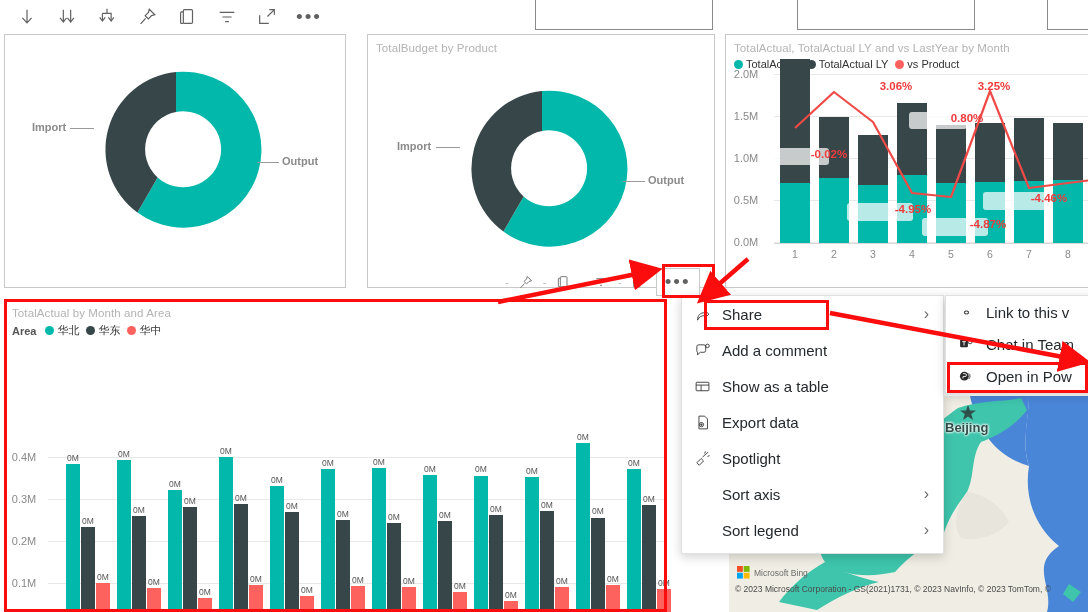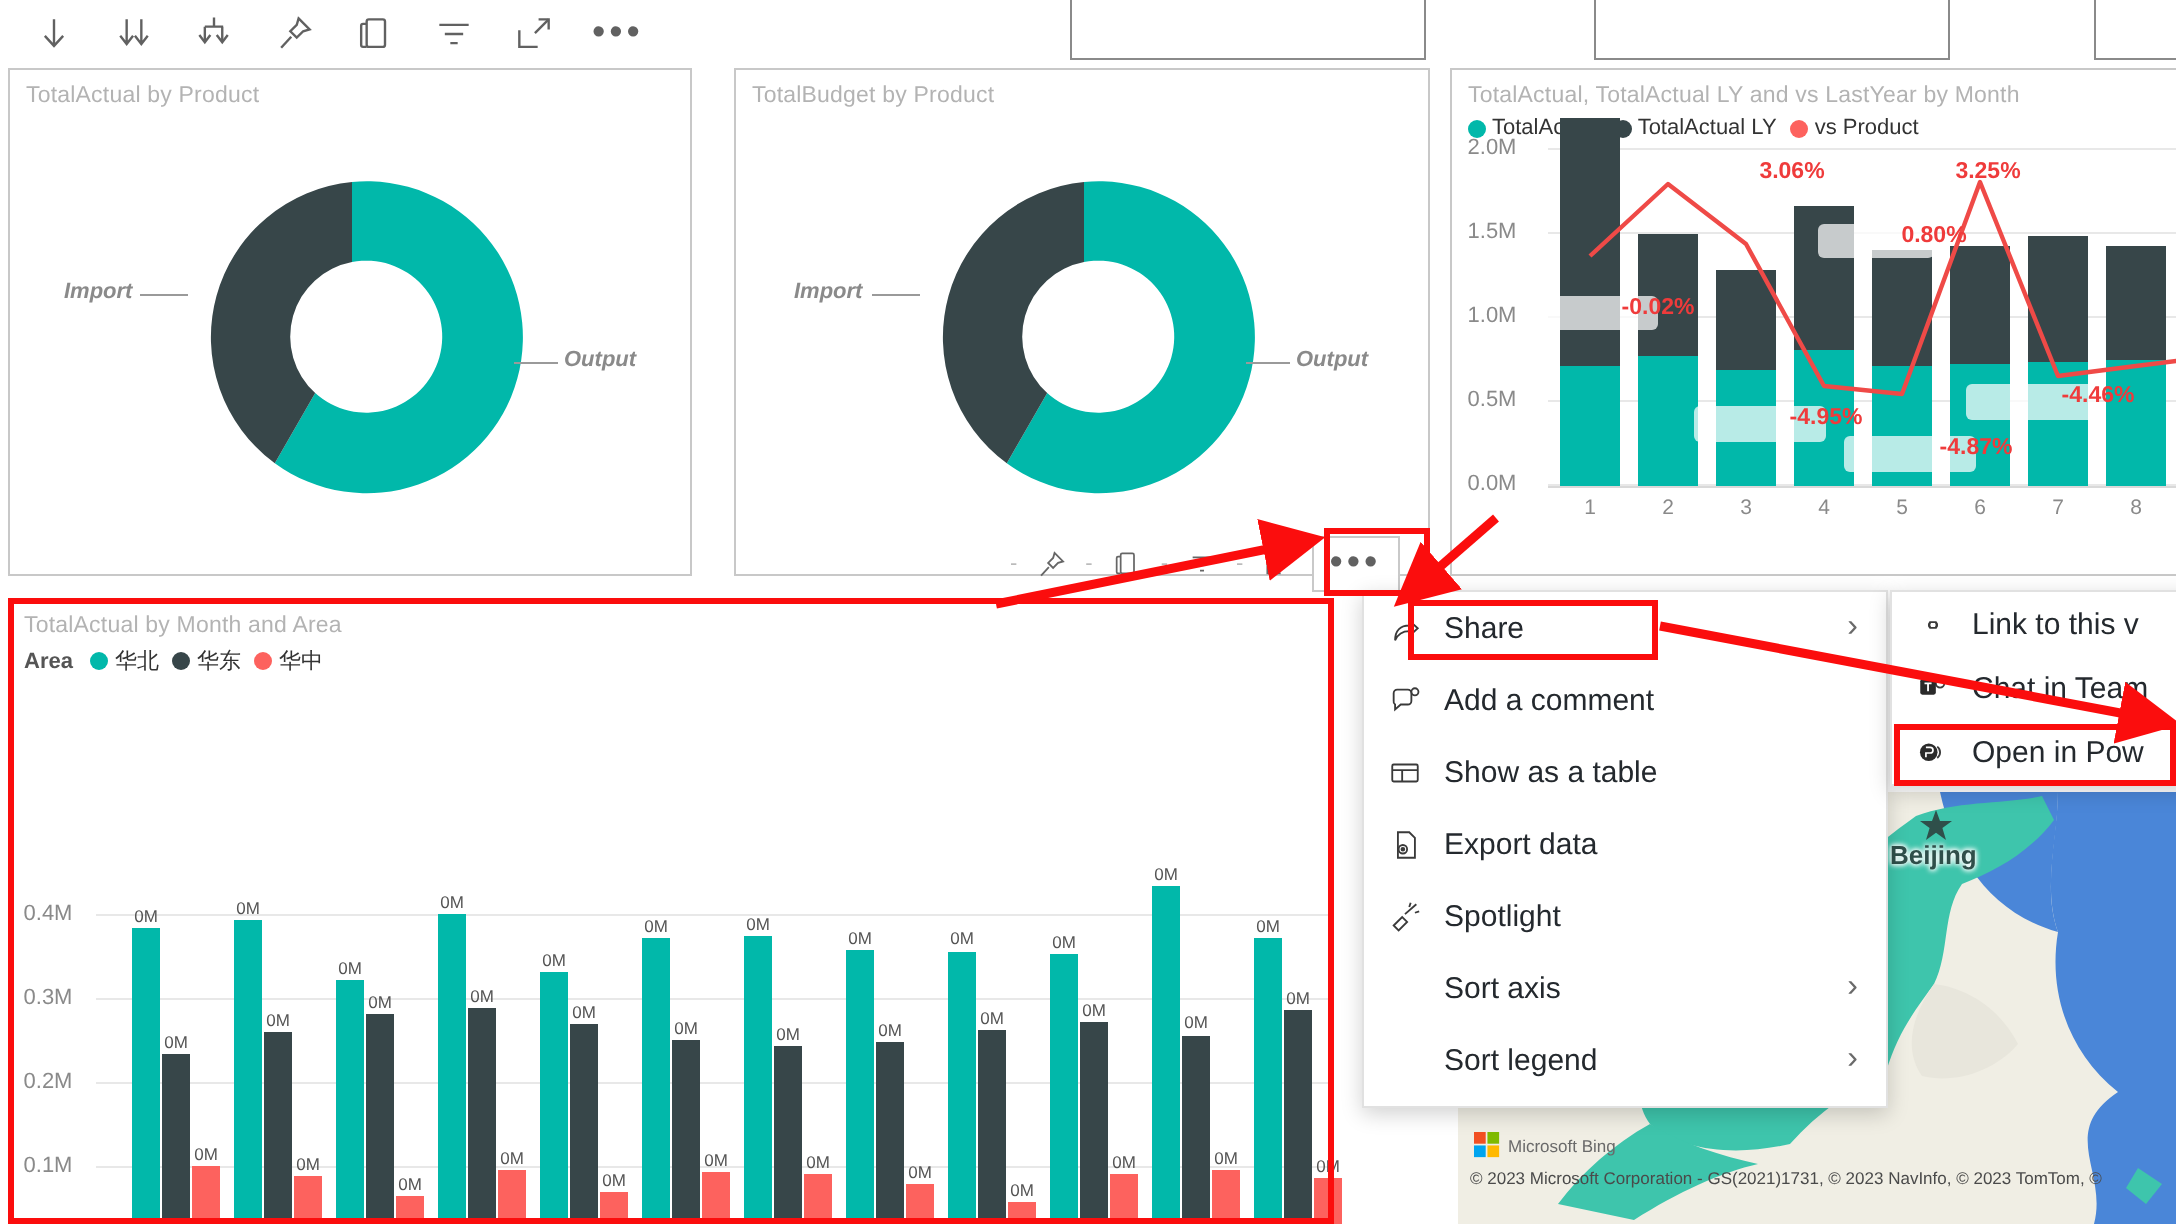--- a/index.html
+++ b/index.html
@@ -29,21 +29,21 @@
   
   .visual {
     position: absolute; background: #ffffff; border: 1px solid #c8c8c8;
   }
   .visual-title {
     font-size: 11.5px; color: #b3b3b3; padding: 7px 0 0 8px; letter-spacing: .1px;
     white-space: nowrap; overflow: hidden;
   }
 
   
-  .donut-wrap { position: relative; width: 100%; height: calc(100% - 22px); font-style: italic; }
+  .donut-wrap { position: relative; width: 100%; height: calc(100% - 22px); }
   .donut-label {
     position: absolute; font-size: 11px; color: #8a8a8a; font-weight: bold; white-space: nowrap;
   }
   .leader { position: absolute; height: 1px; background: #9a9a9a; }
 
   
   .legend { display: flex; align-items: center; gap: 7px; padding: 4px 0 0 8px; }
   .legend-title { font-size: 11px; color: #555; font-weight: bold; margin-right: 2px;}
   .legend-item { display: flex; align-items: center; gap: 3px; font-size: 11px; color: #333; }
   .legend-dot { width: 9px; height: 9px; border-radius: 50%; display: inline-block; }
@@ -174,21 +174,20 @@
       <svg viewBox="0 0 24 24" width="22" height="22" fill="none" stroke="currentColor" stroke-width="1.3">
         <path d="M4 10 V19 H14"></path>
           <path d="M20 4 L12.5 11.5"></path>
           <path d="M14.5 4 H20 V9.5"></path>
       </svg>
     </span>
     <span class="dots-icon">•••</span>
   </div>
 
   <div class="visual" style="left:4px; top:34px; width:342px; height:254px;">
-    <div class="visual-title">TotalActual by Product</div>
     <div class="donut-wrap">
       <svg width="342" height="230" viewBox="0 0 342 230">
 
         <path d="M171 37 A78 78 0 1 1 132.4 177.6 L152.6 142.5 A38 38 0 1 0 171 77 Z" fill="#01b8aa"></path>
 
         <path d="M132.4 177.6 A78 78 0 0 1 171 37 L171 77 A38 38 0 0 0 152.6 142.5 Z" fill="#374649"></path>
       </svg>
       <div class="leader" style="left:65px; top:93px; width:24px;"></div>
       <div class="donut-label" style="left:27px; top:86px;">Import</div>
       <div class="leader" style="left:252px; top:127px; width:22px;"></div>

